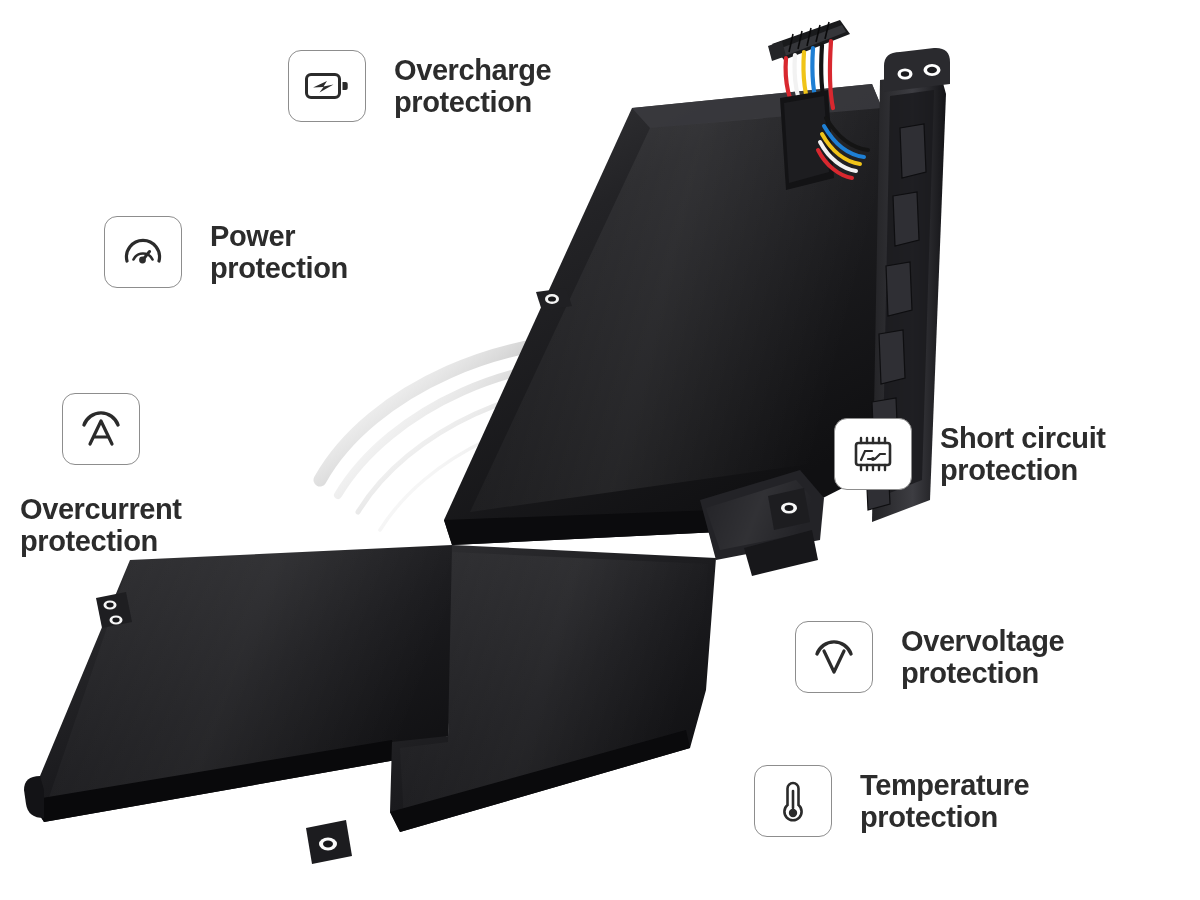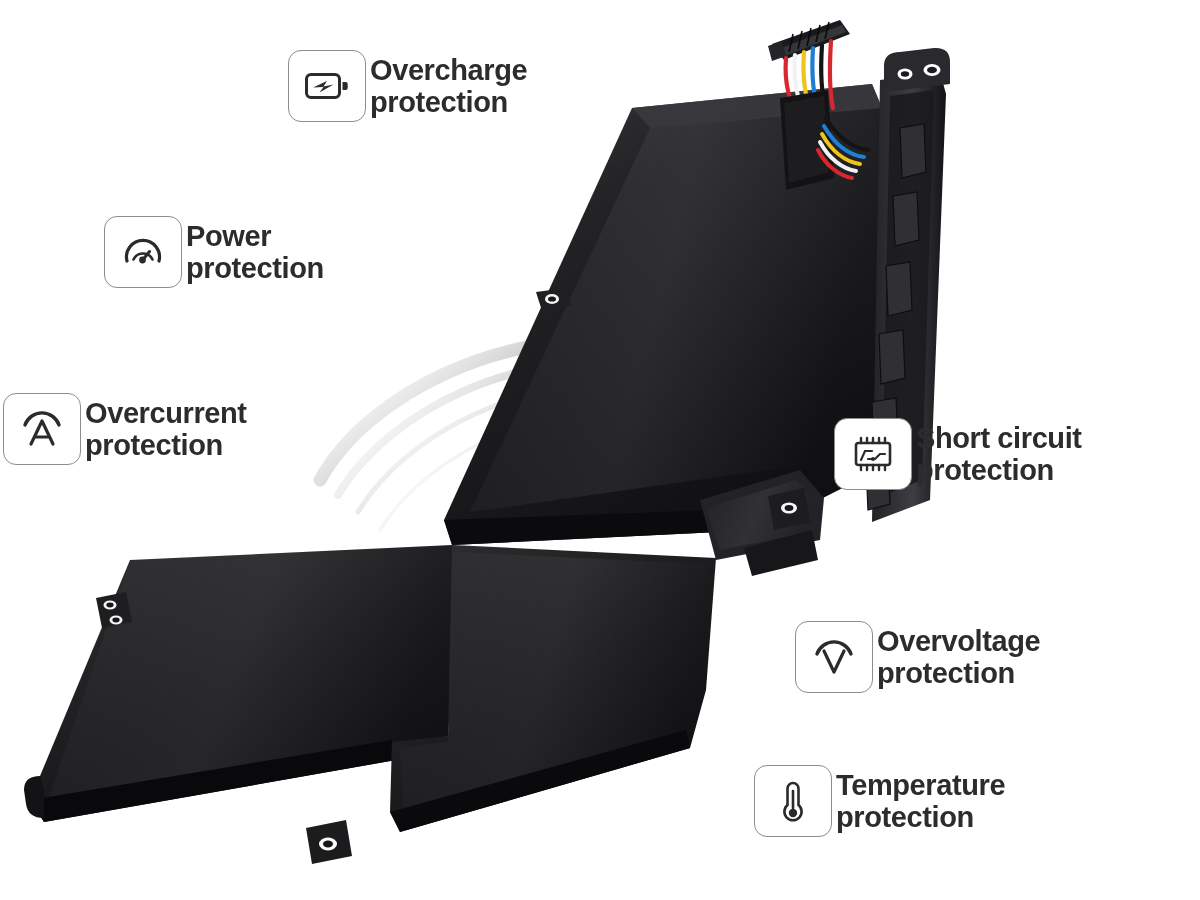--- a/index.html
+++ b/index.html
@@ -76,21 +76,21 @@
   }
   .wm-site .seg-brand { color: #6cbf48; }
   .wm-site .seg-main  { color: #2f6ea5; }
   .wm-site .seg-tld   { color: #8a8a8a; font-size: 25px; }
 
   
   .feature {
     position: absolute;
     display: flex;
     align-items: center;
-    gap: 4px;
+    gap: 28px;
   }
   .badge {
     width: 78px;
     height: 72px;
     border: 1.6px solid #8d8d8d;
     border-radius: 13px;
     background: #ffffff;
     display: flex;
     align-items: center;
     justify-content: center;
@@ -103,21 +103,21 @@
     font-weight: bold;
     color: #2c2c2c;
     line-height: 1.12;
     letter-spacing: -.4px;
     white-space: pre-line;
   }
 
   
   #feat-overcharge   { left: 288px; top: 50px; }
   #feat-power        { left: 104px; top: 216px; }
-  #feat-overcurrent  { left: 3px;  top: 393px; }
+  #feat-overcurrent  { left: 20px;  top: 393px; flex-direction: column; }
   #feat-short        { left: 834px; top: 418px; }
   #feat-overvoltage  { left: 795px; top: 592px; margin-top: 29px; }
   #feat-temperature  { left: 706px; top: 765px; margin-left: 48px; }
 </style>
 </head>
 <body>
 
 <div id="stage">
 
   <div class="swoosh-wrap">

